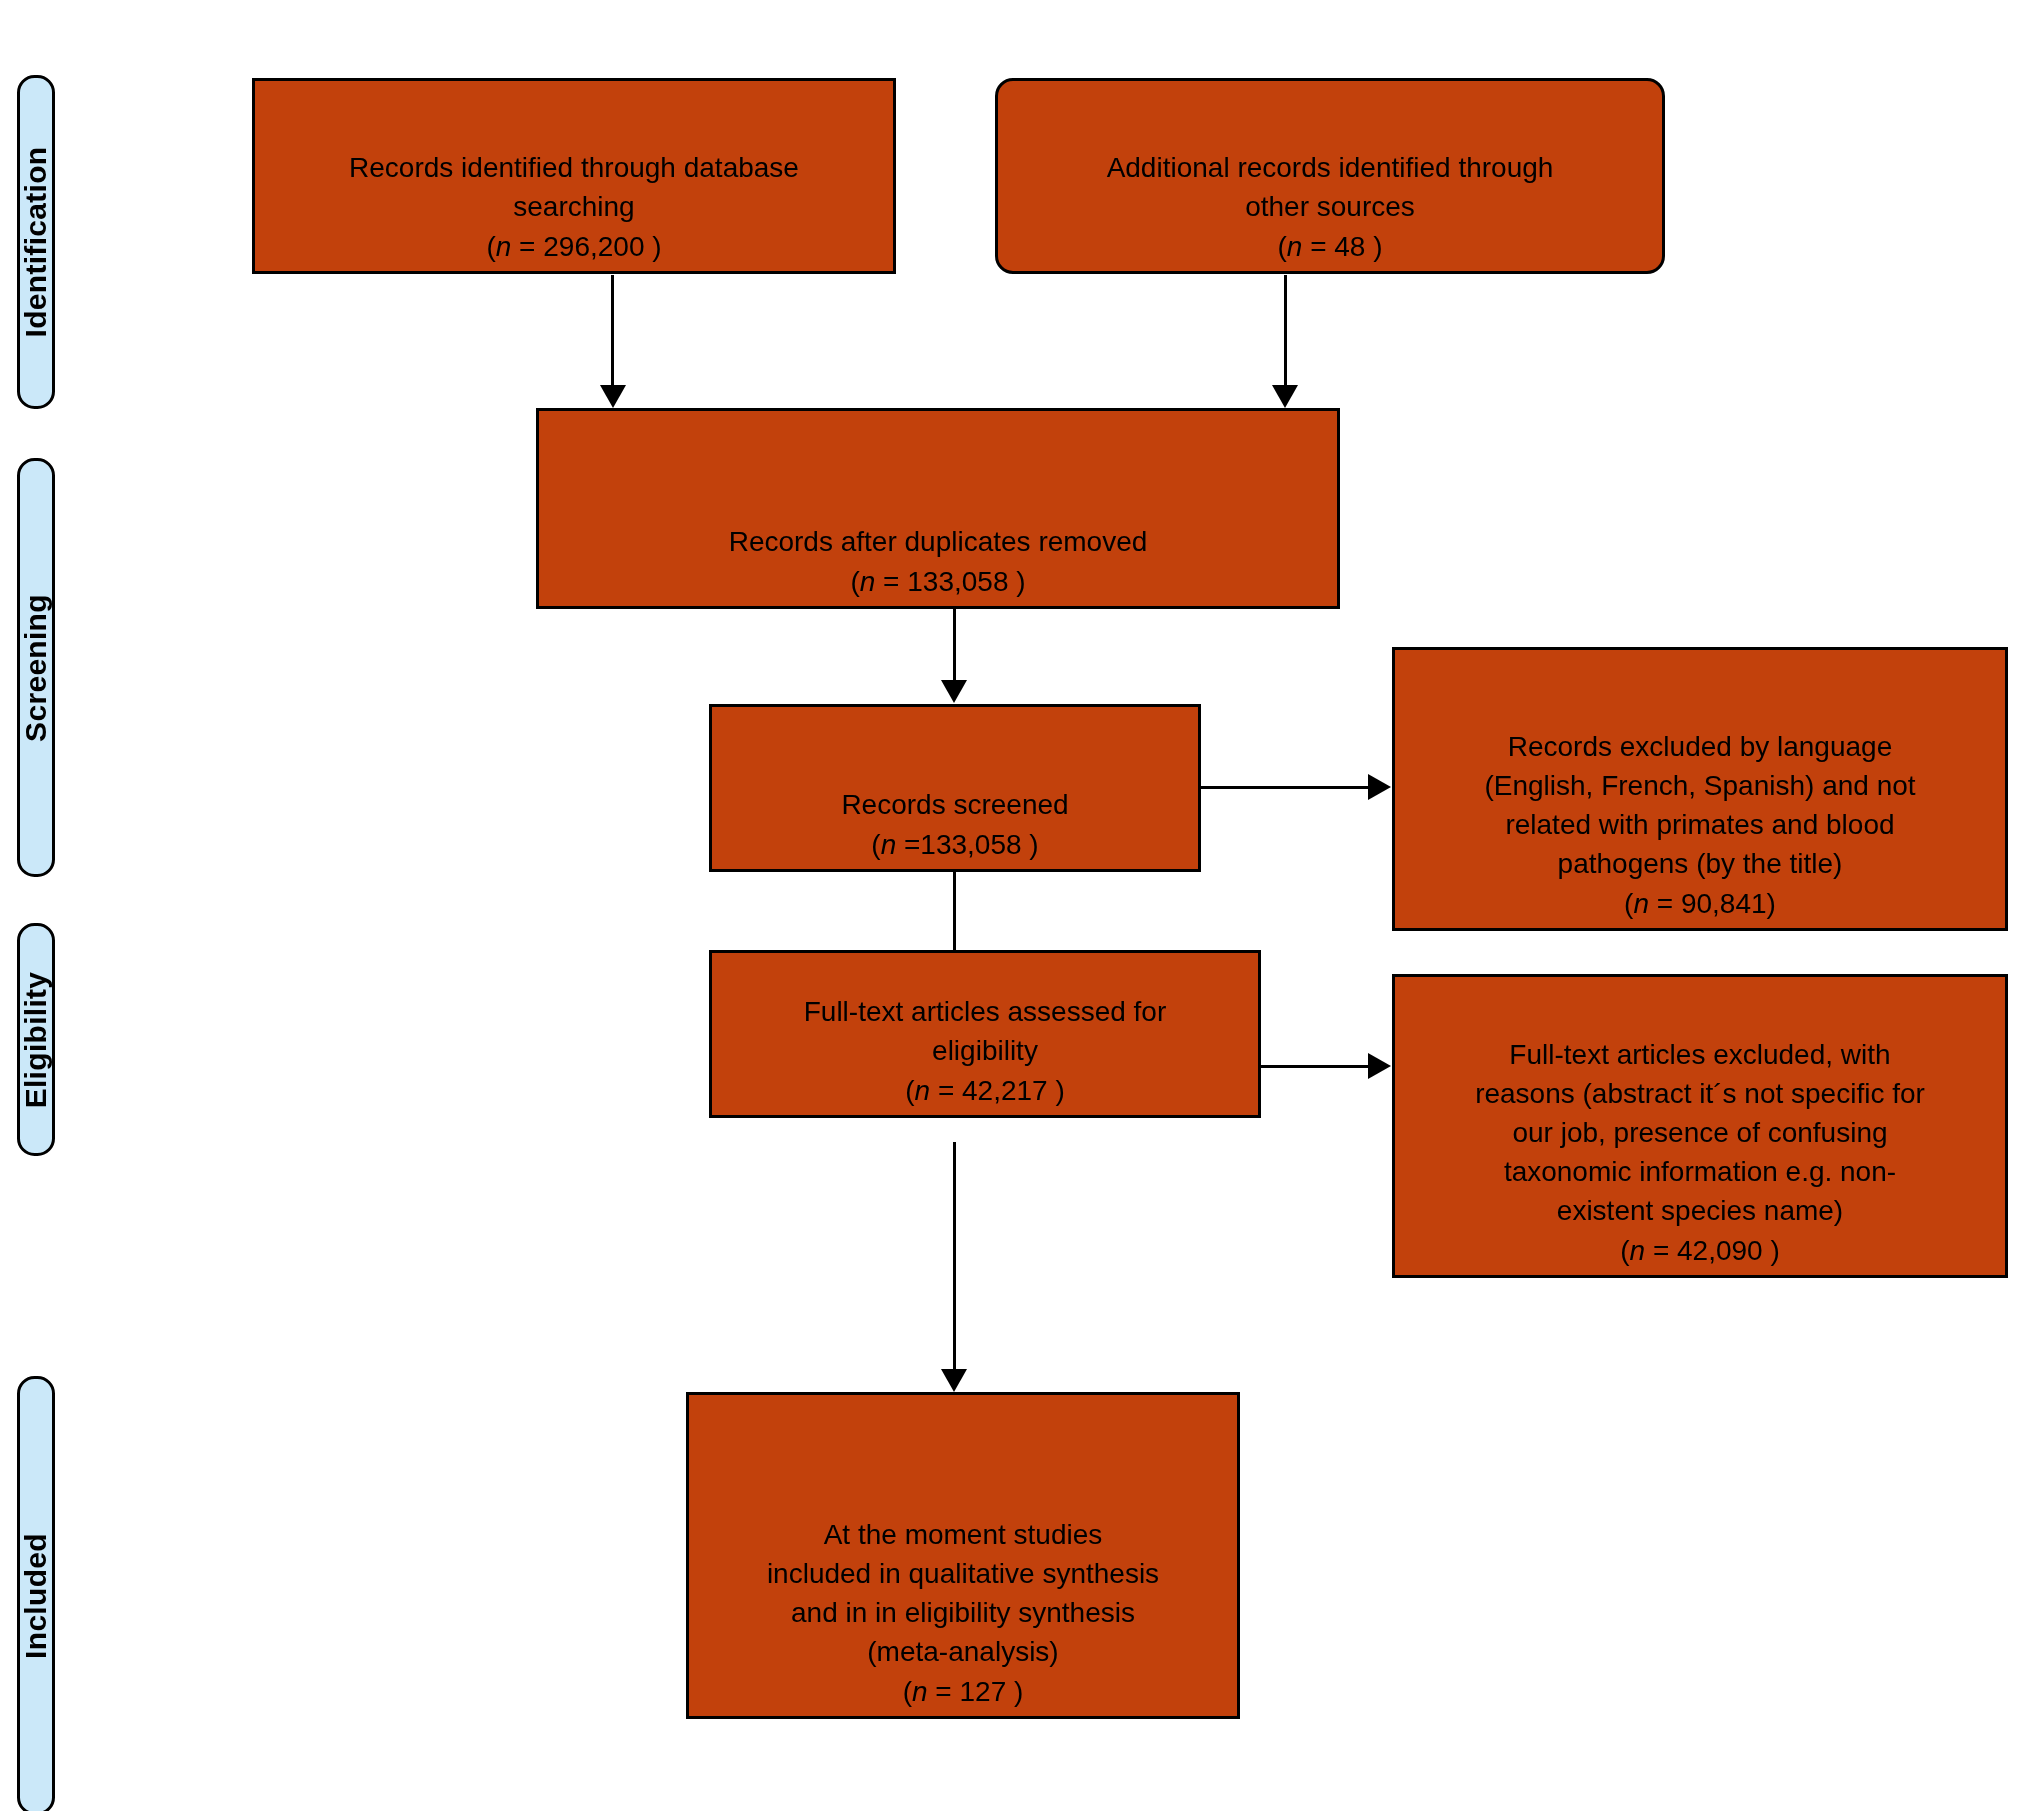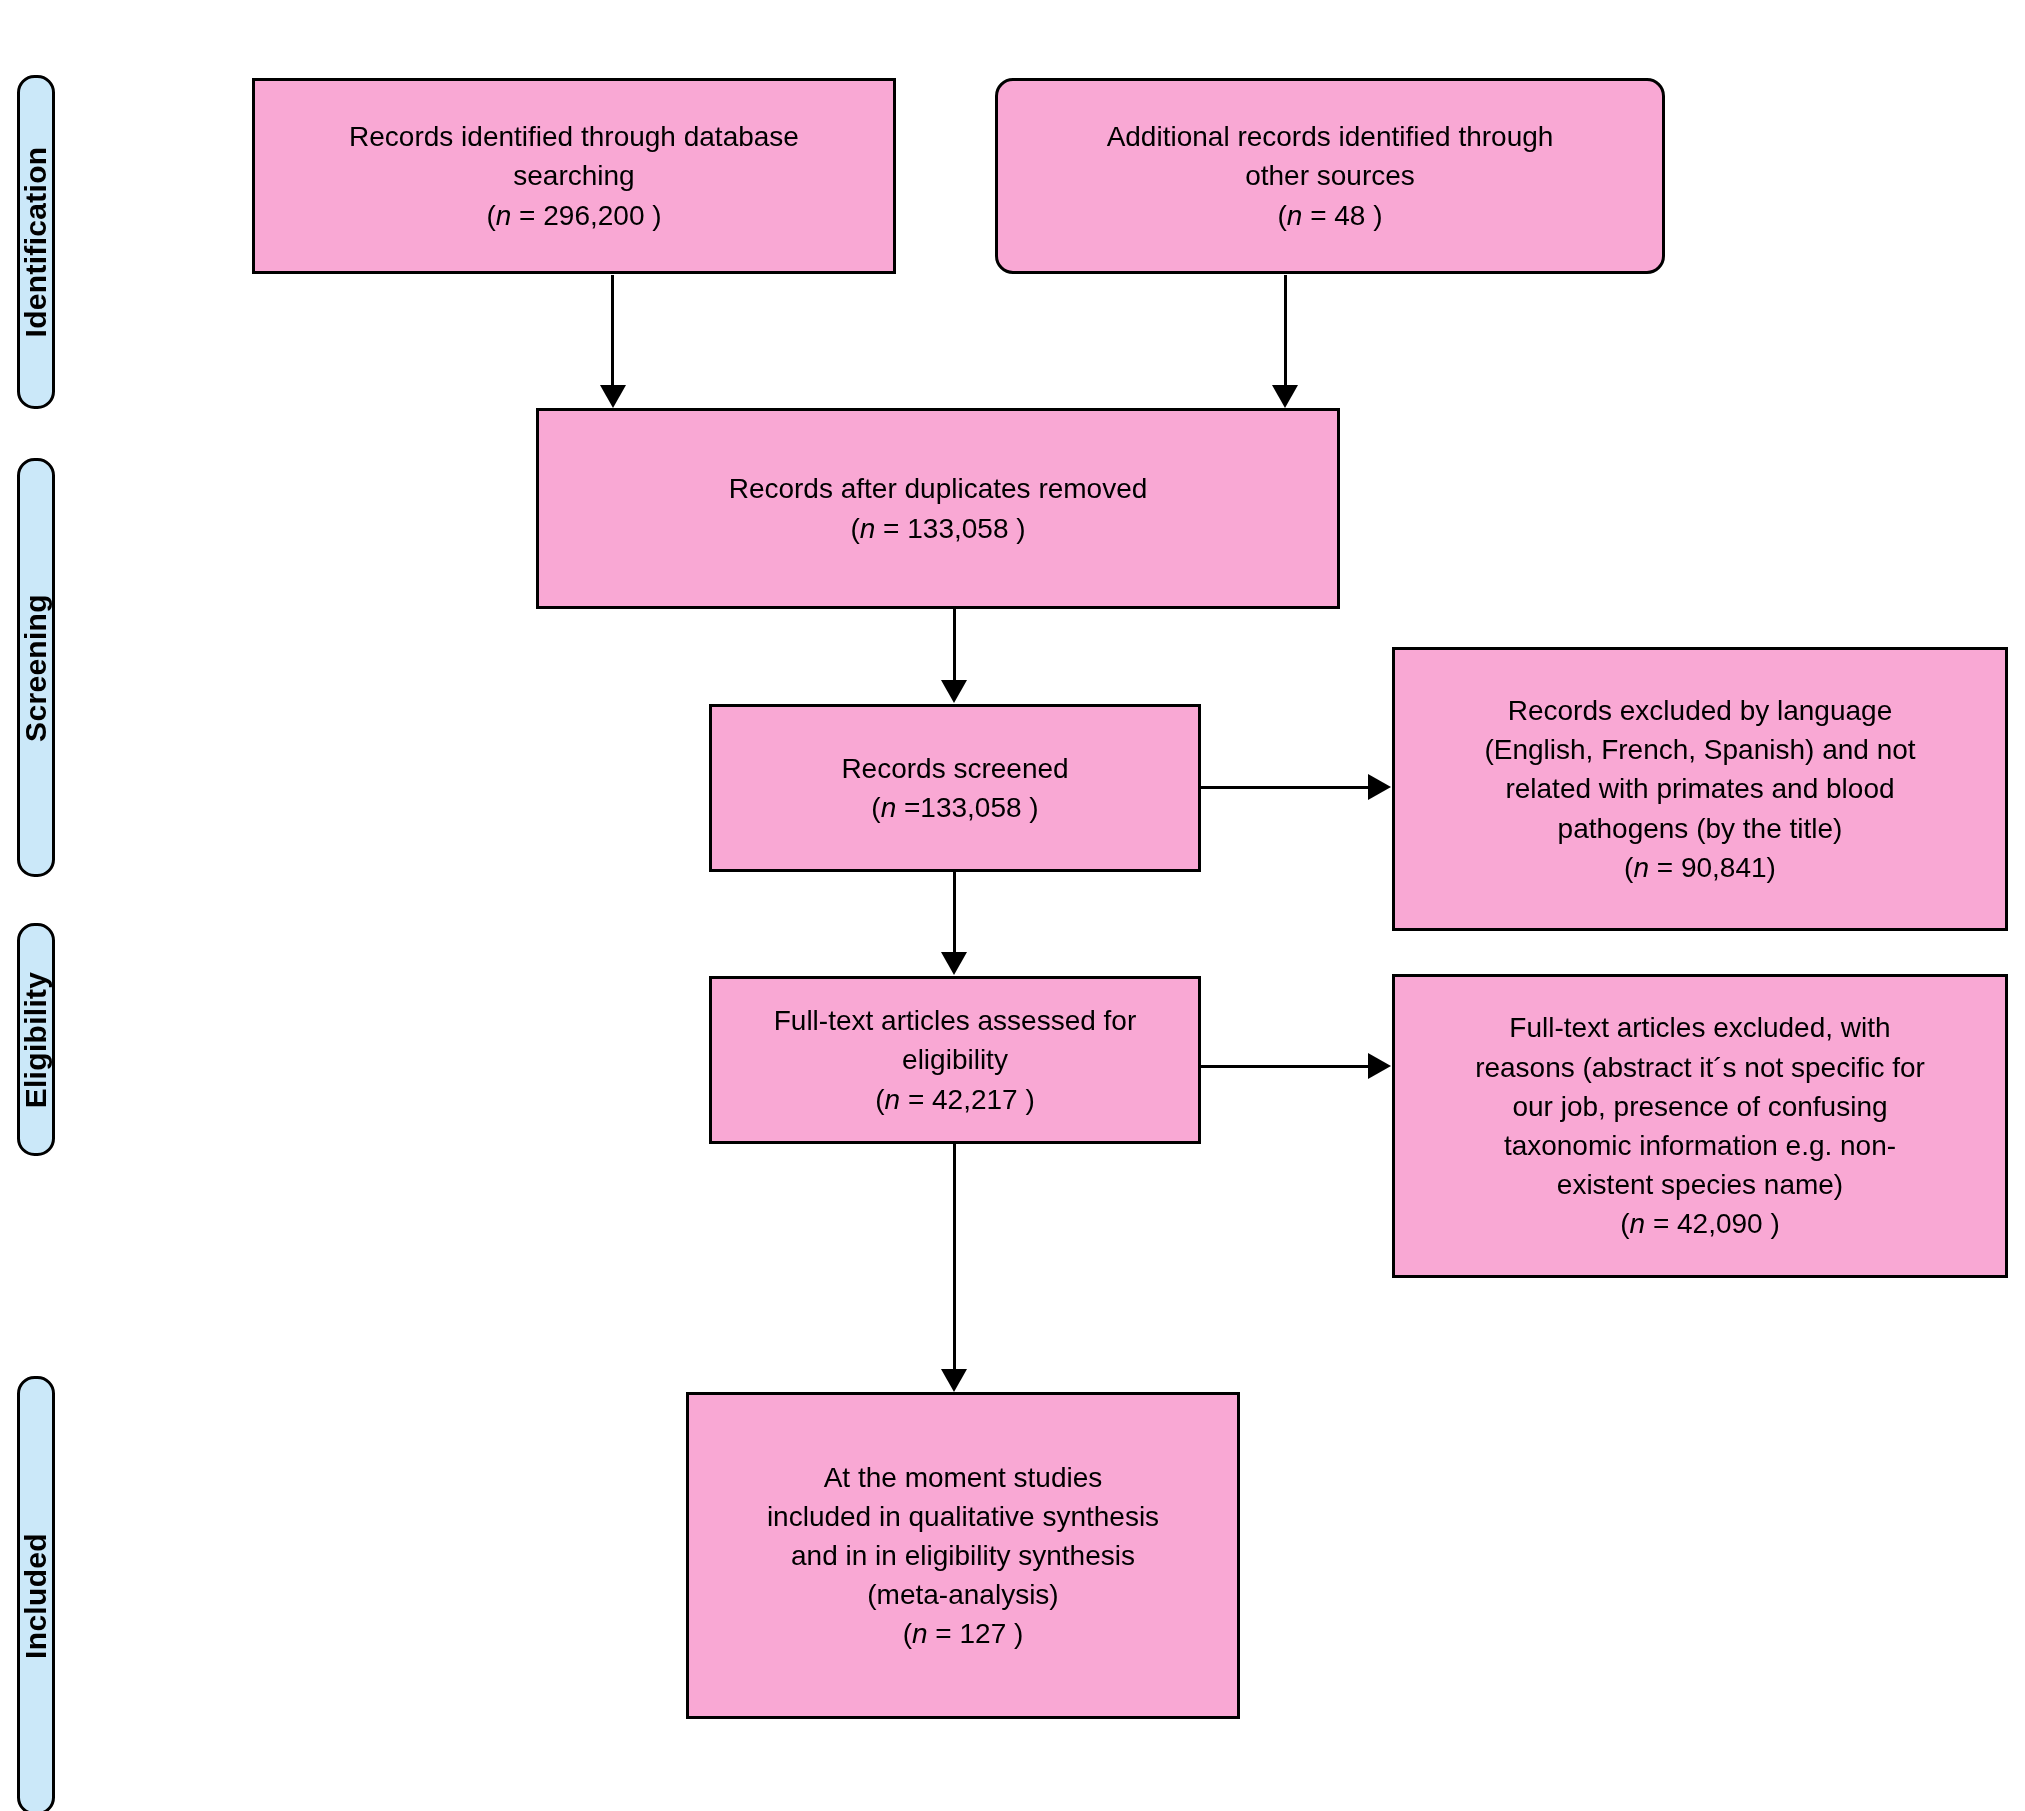--- a/index.html
+++ b/index.html
@@ -30,42 +30,42 @@
     line-height:1;
   }
   #phase-identification{left:17px;  top:75px;  width:38px; height:334px;}
   #phase-screening     {left:17px;  top:458px;  width:38px; height:419px;}
   #phase-eligibility   {left:17px;  top:923px; width:38px; height:233px;}
   #phase-included      {left:17px;  top:1376px; width:38px; height:439px;}
 
   
   .fbox{
     position:absolute;
-    background:#f9a8d4;
+    background:#c2410c;
     border:3.1px solid #000000;
     box-sizing:border-box;
-    display:flex;align-items:center;justify-content:center;
+    display:flex;align-items:flex-end;justify-content:center;
     padding:5.2px 13.4px;
   }
   .fbox p{
     margin:0;
     text-align:center;
     font-size:28px;
     line-height:1.40;
     font-weight:400;
   }
   .fbox .it{font-style:italic;}
   .fbox .bd{font-weight:normal;}
 
   #box-db        {left:252px;  top:78px;  width:644px; height:196px;}
   #box-other     {left:995px; top:78px;  width:670px; height:196px;border-radius:18px;}
   #box-dupes     {left:536px; top:408px;  width:804px; height:201px;}
   #box-screened  {left:709px; top:704px; width:492px;  height:168px;}
   #box-exc-lang  {left:1392px; top:647px; width:616px; height:284px;}
-  #box-fulltext  {left:709px; top:976px; width:492px;  height:168px;}
+  #box-fulltext  {left:709px; top:950px; width:552px;  height:168px;}
   #box-exc-full  {left:1392px; top:974px; width:616px; height:304px;}
   #box-included  {left:686px; top:1392px; width:554px; height:327px;}
 
   
   .conn{position:absolute;}
   .vline{position:absolute;width:3.1px;background:#000000;left:0;top:0;}
   .hline{position:absolute;height:3.1px;background:#000000;left:0;top:0;}
   .arrow-down{
     position:absolute;width:0;height:0;
     border-left:13.4px solid transparent;

